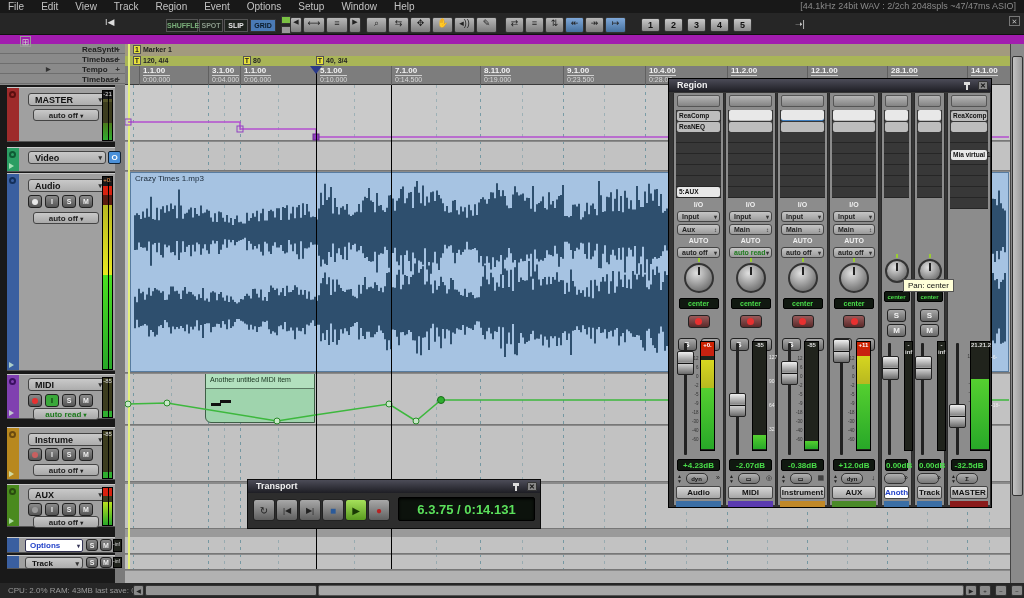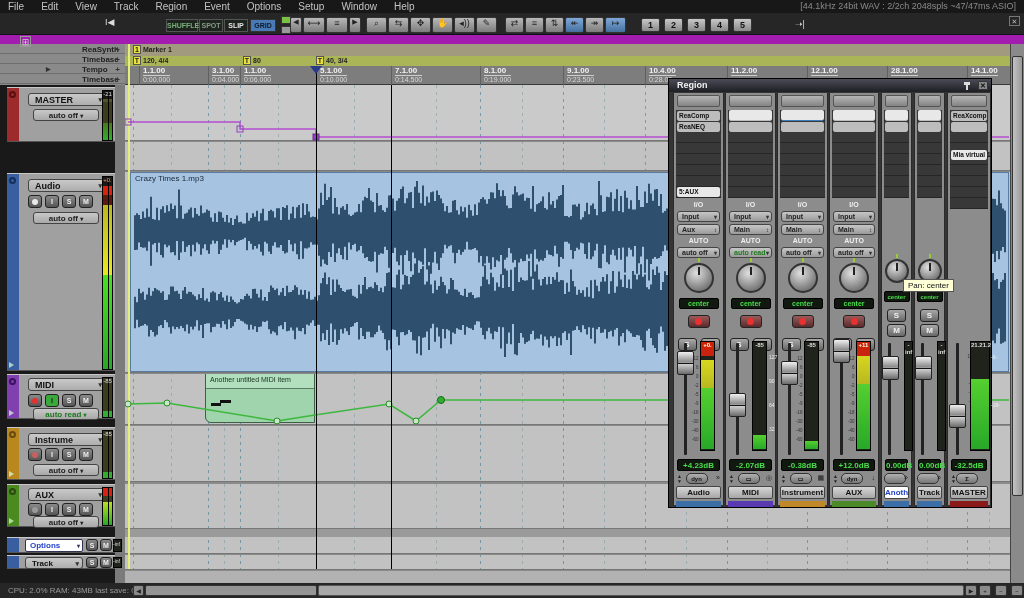--- a/index.html
+++ b/index.html
@@ -212,20 +212,28 @@
       <div class="tauto" style="top:21px"><span>auto off</span> <span style="font-size:6px">▾</span></div>
       <div class="tmeter" style="top:2px;height:51px">
         <span class="mlabel">-21</span>
           <span class="chdiv"></span>
         <div class="mseg" style="bottom:0;height:34%;background:linear-gradient(180deg,#4a7a1a,#2fae2f)"></div>
         <div class="mseg" style="bottom:34%;height:46%;background:#3c3c1e"></div>
         <div class="mseg" style="top:8px;height:3px;background:#55552a"></div>
       </div>
     </div>
 
+    <div class="track" style="top:62px;height:25px">
+      <div class="tstrip" style="background:#2b9e63">
+          <span class="donut" style="border-color:#0f5a35"></span>
+          <span class="tplay"></span>
+        </div>
+      <div class="tname" style="top:3px"><span>Video</span><span class="dd">▾</span></div>
+      <div class="abs" style="left:101px;top:3px;width:13px;height:13px;background:#4a90d9;border:1px solid #123;border-radius:2px;color:#fff;font-size:8px;font-weight:bold;text-align:center;line-height:12px">O</div>
+    </div>
 
     <div class="track" style="top:88px;height:198px">
       <div class="tstrip" style="background:#3a5fa0">
           <span class="donut" style="border-color:#14305a"></span>
           <span class="tplay"></span>
         </div>
       <div class="tname"><span>Audio</span><span class="dd">▾</span></div>
       <div class="tbtn" style="left:21px;top:21px"><span style="display:inline-block;width:6px;height:6px;border-radius:50%;background:#e8e8e8;margin-top:3px"></span></div>
       <div class="tbtn" style="left:38px;top:21px">I</div>
       <div class="tbtn" style="left:55px;top:21px">S</div>
@@ -332,21 +340,21 @@
           </span><span class="tick" style="left: 115px;">
             <span class="bar">1.1.00</span>
             <span class="time">0:06.000</span>
           </span><span class="tick" style="left: 191px;">
             <span class="bar">5.1.00</span>
             <span class="time">0:10.000</span>
           </span><span class="tick" style="left: 266px;">
             <span class="bar">7.1.00</span>
             <span class="time">0:14.500</span>
           </span><span class="tick" style="left: 355px;">
-            <span class="bar">8.1.00</span>
+            <span class="bar">8.11.00</span>
             <span class="time">0:19.000</span>
           </span><span class="tick" style="left: 438px;">
             <span class="bar">9.1.00</span>
             <span class="time">0:23.500</span>
           </span><span class="tick" style="left: 520px;">
             <span class="bar">10.4.00</span>
             <span class="time">0:28.00</span>
           </span><span class="tick" style="left: 602px;">
             <span class="bar">11.2.00</span>
             <span class="time"></span>
@@ -748,20 +756,30 @@
           <span class="rightbtn"></span>
         </div>
         <div class="namebox">MASTER</div>
         <div class="colorbar" style="background: rgb(138, 26, 26);"></div>
       </div>
       </div>
   </div>
 
   <div class="tooltip">Pan: center</div>
 
+  <div class="transport">
+    <div class="win-title"><span>Transport</span><span class="win-pin"></span><span class="win-x">✕</span></div>
+    <span class="tr-btn" style="left:5px">↻</span>
+    <span class="tr-btn" style="left:28px;font-size:8px">|◀</span>
+    <span class="tr-btn" style="left:51px;font-size:8px">▶|</span>
+    <span class="tr-btn" style="left:74px;color:#2a5a9a">■</span>
+    <span class="tr-btn tr-play" style="left:97px">▶</span>
+    <span class="tr-btn" style="left:120px;color:#b82222">●</span>
+    <span class="tr-display">6.3.75 / 0:14.131</span>
+  </div>
 
   <div class="statusbar">
     <span style="position:absolute;left:8px;top:3px">CPU: 2.0%  RAM: 43MB  last save: 09:</span>
     <span class="hbtn" style="left:133px;width:11px">◀</span>
     <span class="hthumb" style="left:145px;width:172px;background:#949494"></span>
     <span class="hthumb" style="left:318px;width:646px;background:#a8a8a8;border-color:#555"></span>
     <span class="hbtn" style="left:965px;width:12px">▶</span>
     <span class="hbtn" style="left:979px;width:12px">+</span>
     <span class="hbtn" style="left:995px;width:12px">−</span>
     <span class="hbtn" style="left:1011px;width:12px">−</span>

